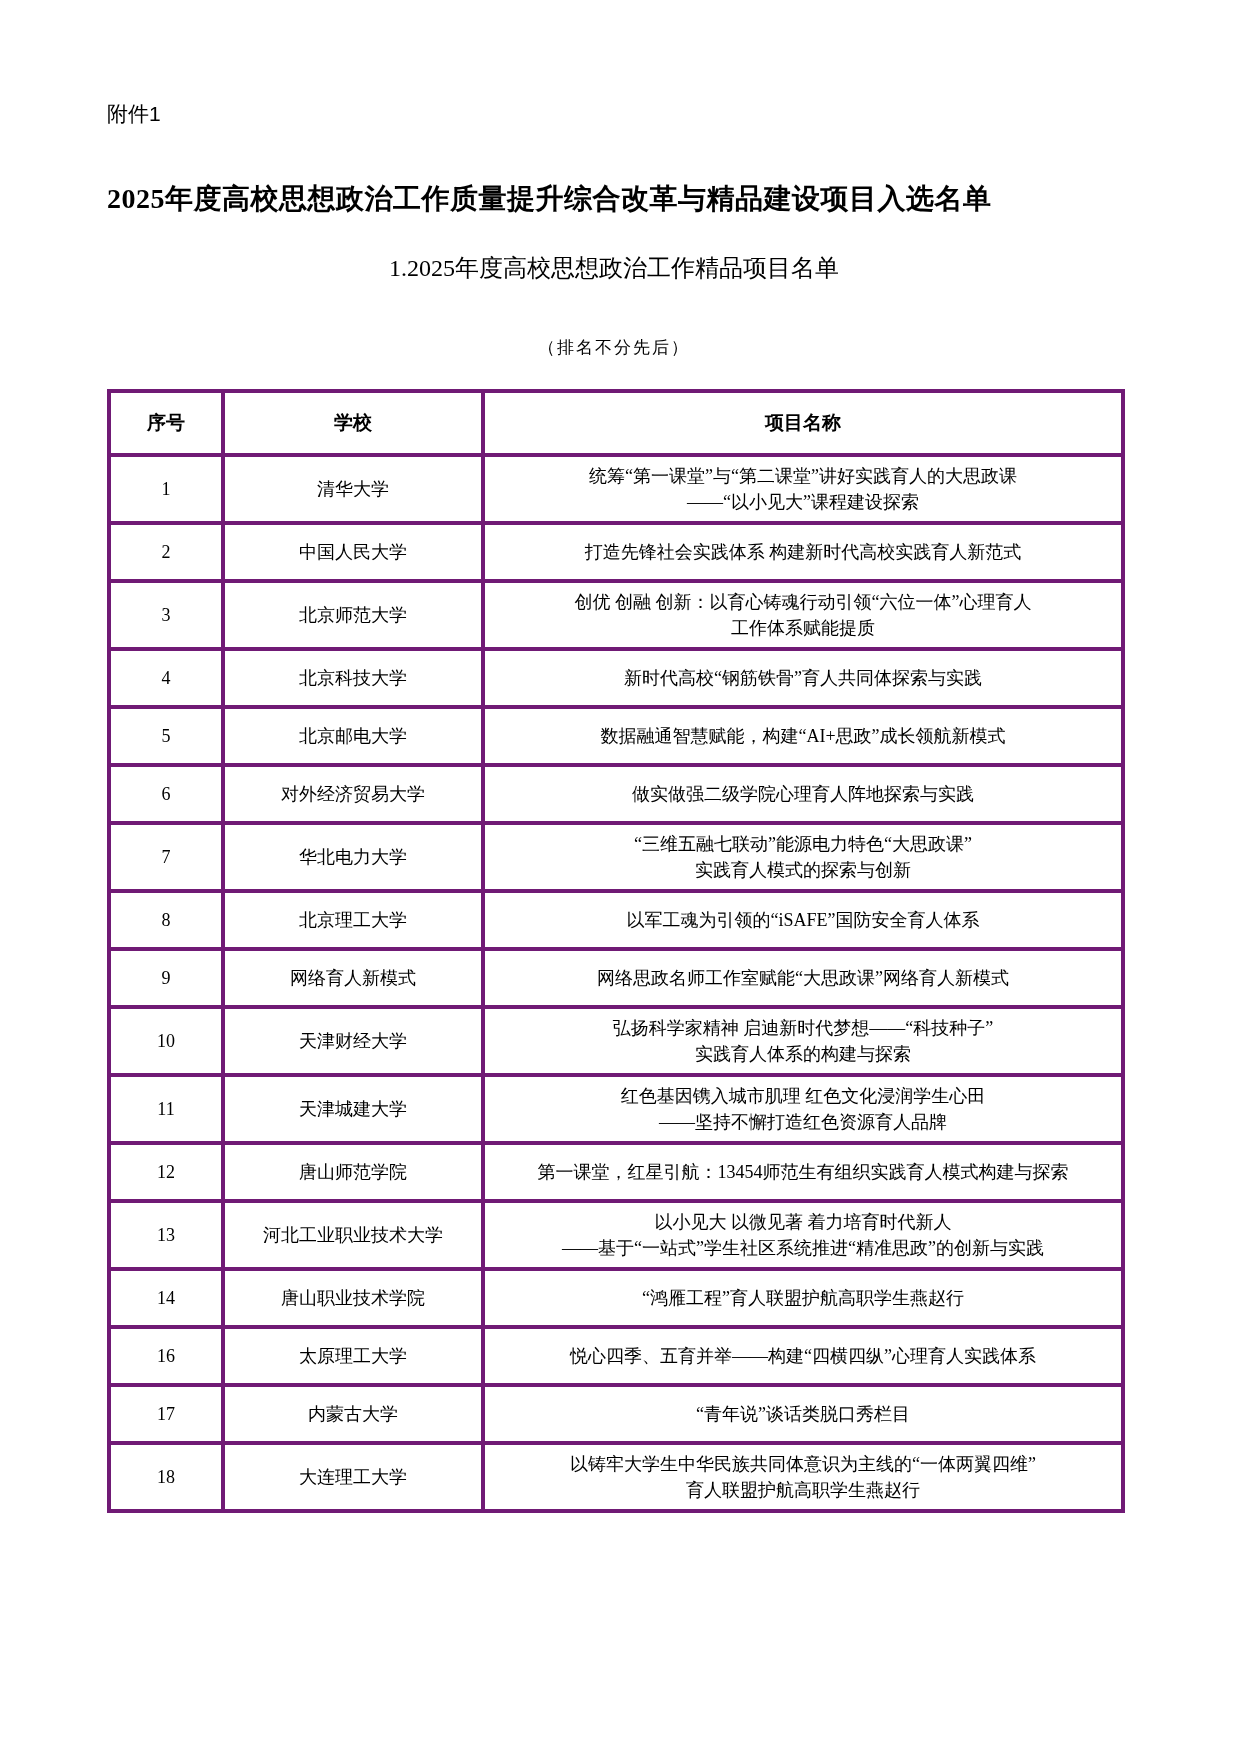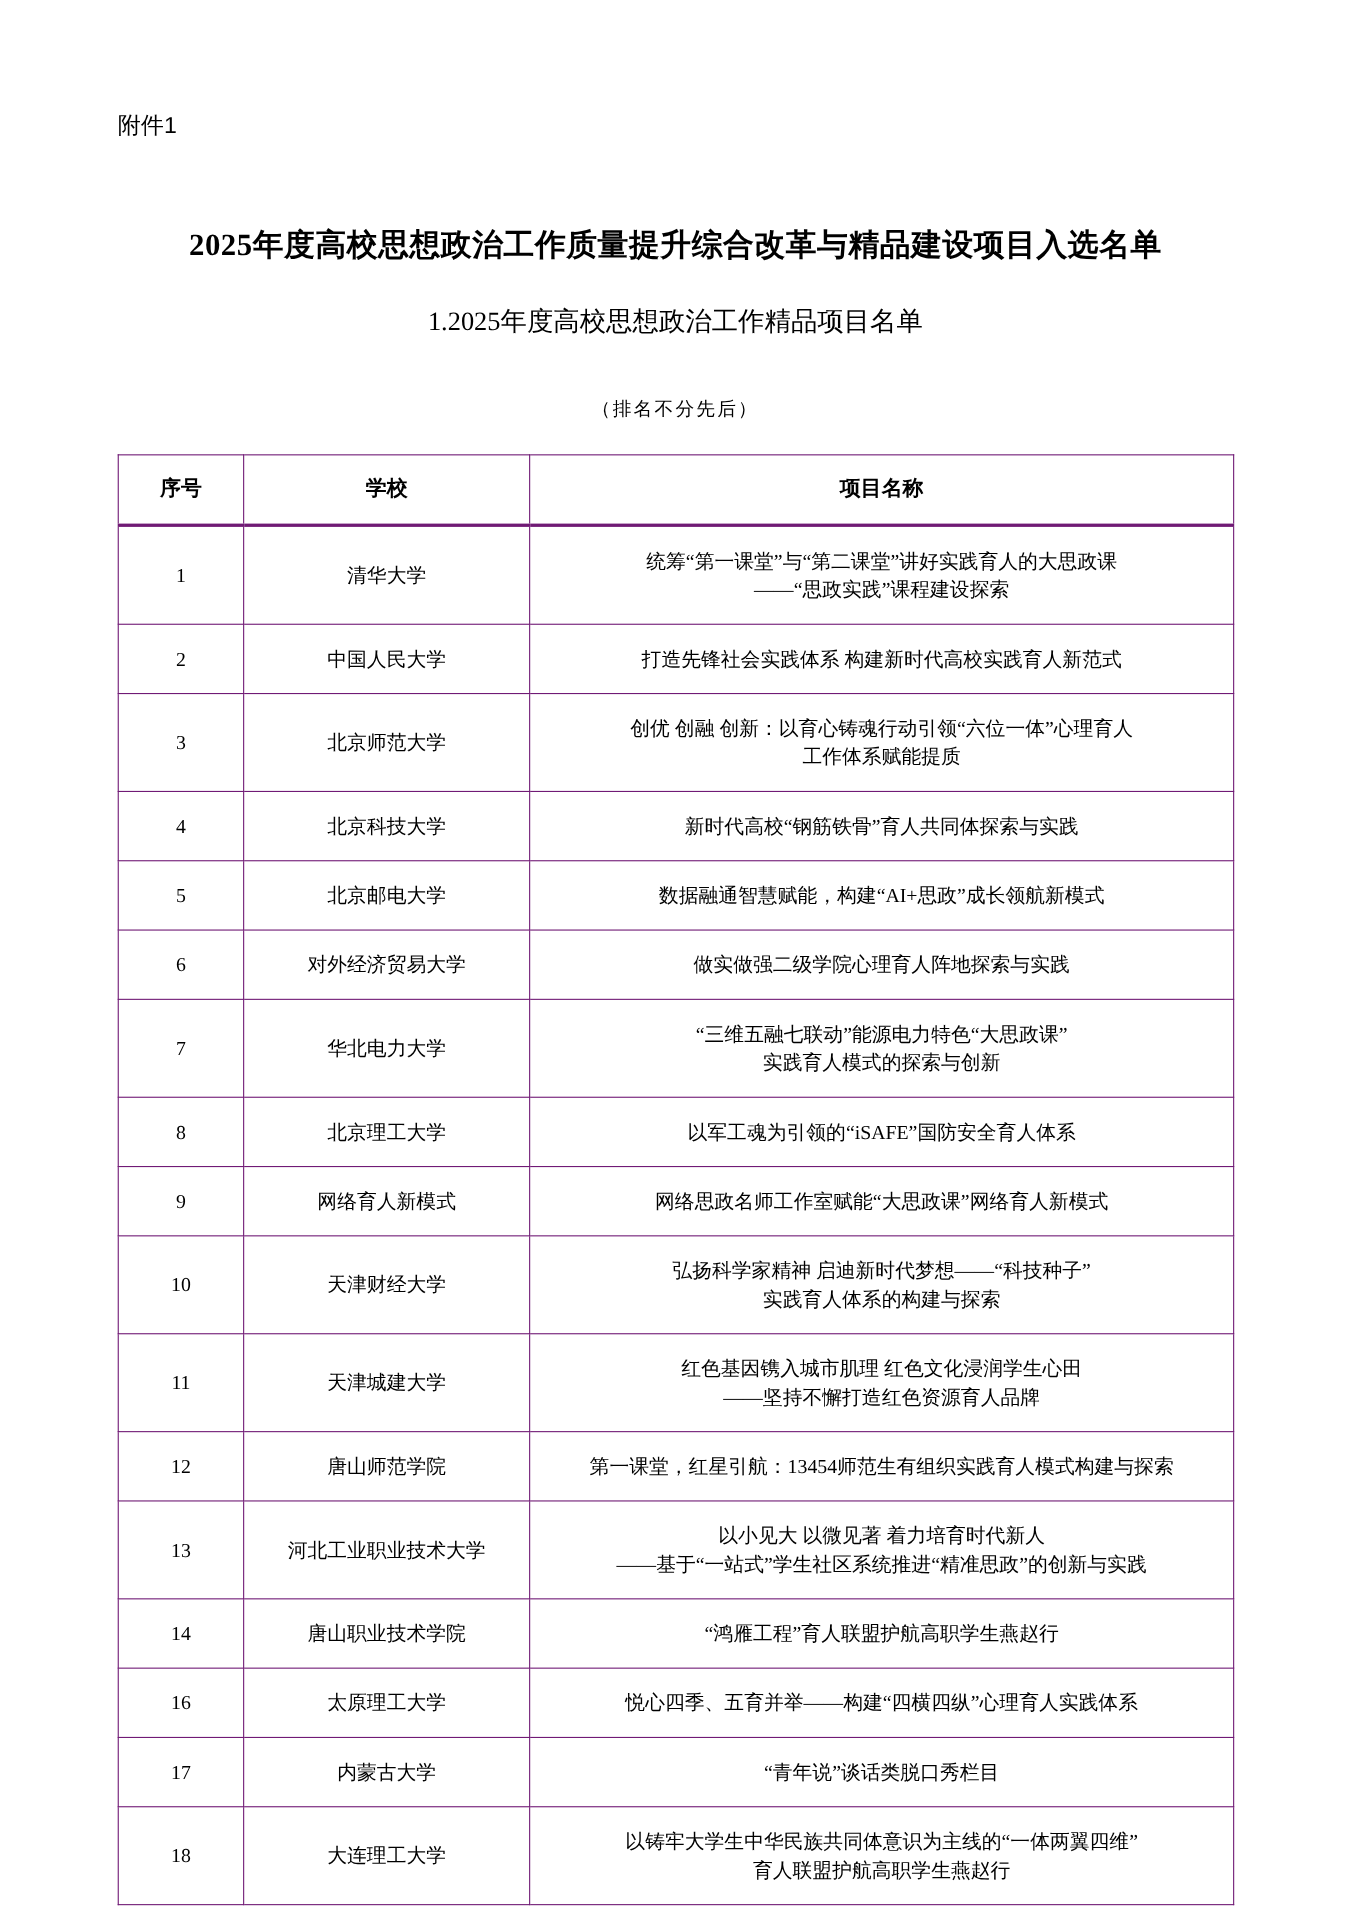--- a/index.html
+++ b/index.html
@@ -20,22 +20,21 @@
     margin-left: 107px;
     padding-top: 100px;
   }
   .attachment-label {
     font-family: "Liberation Sans", "DejaVu Sans", sans-serif;
     font-size: 21px;
     color: #000;
     text-align: left;
   }
   .doc-title {
-    margin-top: 76px;
-    text-align: center;
+    margin-top: 52px;
     font-weight: bold;
     font-size: 28px;
     letter-spacing: 0.5px;
     font-family: "Liberation Serif", "DejaVu Serif", serif;
   }
   .doc-subtitle {
     margin-top: 34px;
     text-align: center;
     font-weight: normal;
     font-size: 24px;
@@ -48,26 +47,26 @@
     letter-spacing: 2px;
   }
   table.project-table {
     margin-top: 30px;
     width: 1014px;
     border-collapse: collapse;
     table-layout: fixed;
   }
   .project-table th,
   .project-table td {
-    border: 1px solid #701a75;
+    border: 4px solid #701a75;
     text-align: center;
     vertical-align: middle;
     font-size: 18px;
     line-height: 26px;
-    padding: 18px 8px;
+    padding: 6px 8px;
   }
   .project-table th {
     height: 64px;
     font-family: "Liberation Sans", "DejaVu Sans", sans-serif;
     font-weight: 600;
     font-size: 19px;
     border-bottom-width: 3px;
   }
   .project-table td {
     height: 58px;
@@ -108,21 +107,21 @@
           <th>序号</th>
           <th>学校</th>
           <th>项目名称</th>
         </tr>
       </thead>
       <tbody>
   <tr>
     <td class="cell-no">1</td>
     <td class="cell-school">清华大学</td>
     <td class="cell-project">统筹“第一课堂”与“第二课堂”讲好实践育人的大思政课
-——“思政实践”课程建设探索</td>
+——“以小见大”课程建设探索</td>
   </tr>
 
   <tr>
     <td class="cell-no">2</td>
     <td class="cell-school">中国人民大学</td>
     <td class="cell-project">打造先锋社会实践体系 构建新时代高校实践育人新范式</td>
   </tr>
 
   <tr>
     <td class="cell-no">3</td>

